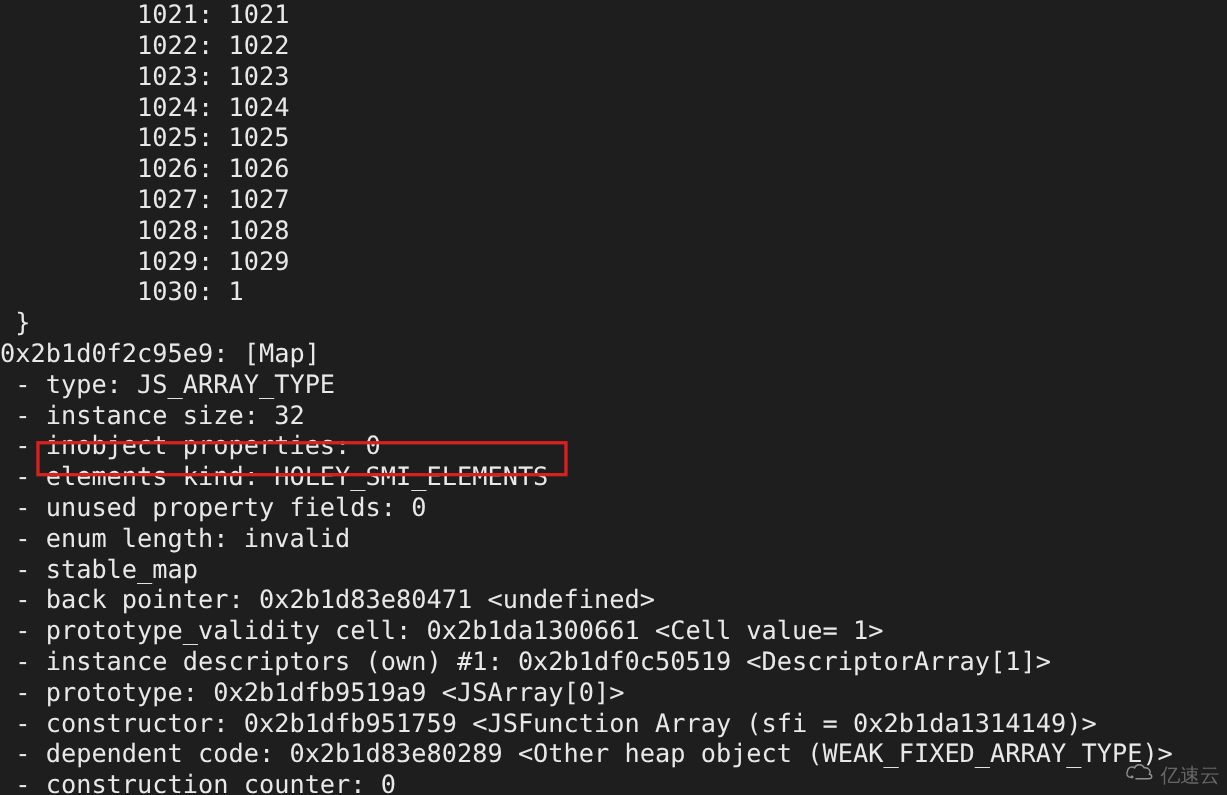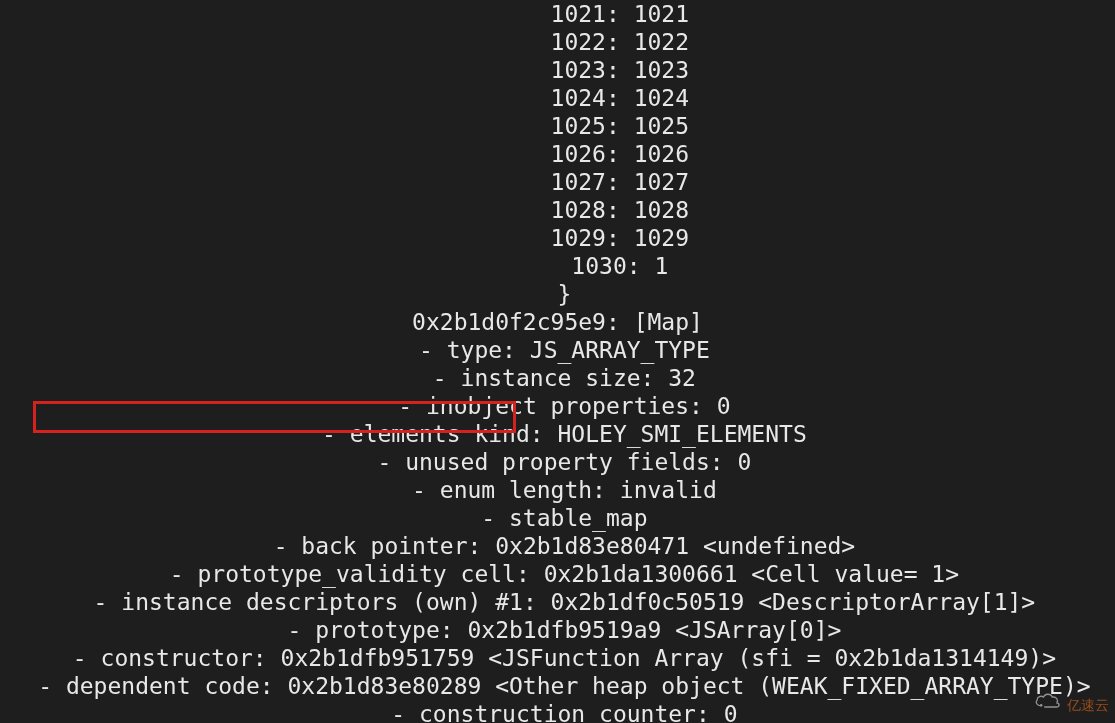--- a/index.html
+++ b/index.html
@@ -16,39 +16,38 @@
     font-weight: 500;
   }
   .terminal {
     position: relative;
     white-space: pre;
     padding: 0;
   }
   .line {
     display: block;
     white-space: pre;
-    text-align: center;
   }
   .highlight-box {
     position: absolute;
     border: 3px solid #d6221f;
     box-sizing: border-box;
     pointer-events: none;
   }
   .watermark {
     position: absolute;
     right: 6px;
     bottom: 4px;
     display: flex;
     align-items: center;
     gap: 6px;
     opacity: 0.55;
-    color: #f97316;
+    color: #a3a3a3;
     font-family: sans-serif;
-    font-size: 14px;
+    font-size: 18px;
     font-weight: 400;
   }
   .watermark svg {
     width: 28px;
     height: 20px;
   }
 </style>
 </head>
 <body>
 

